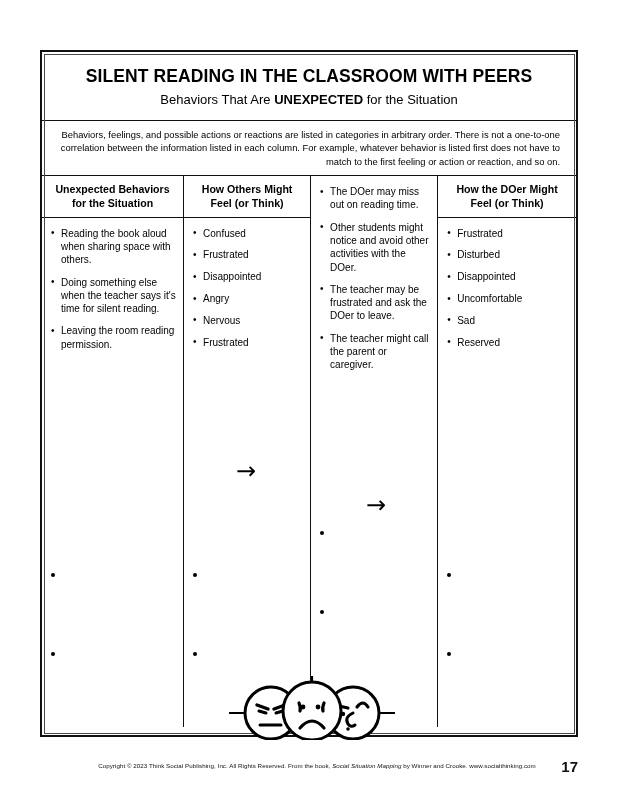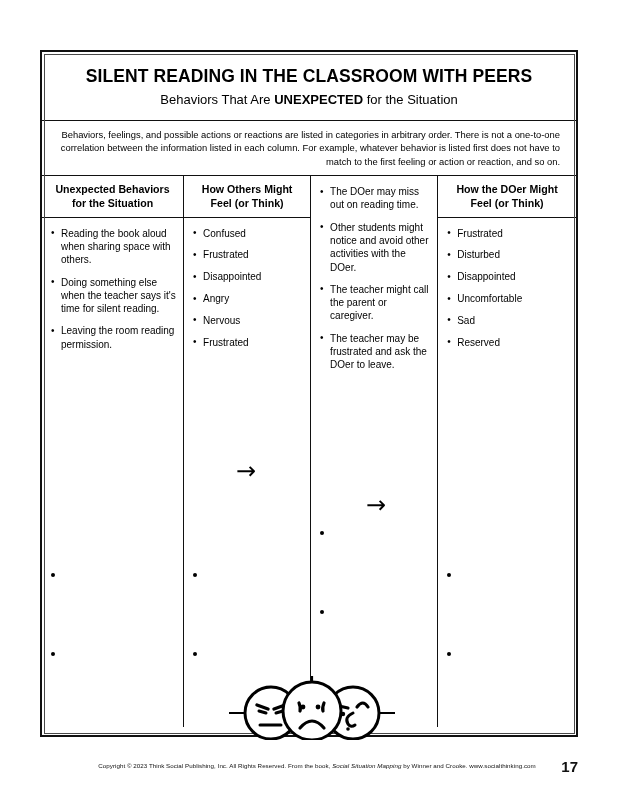--- a/index.html
+++ b/index.html
@@ -255,22 +255,22 @@
           <div class="empty-bullet row-a"></div>
           <div class="empty-bullet row-b"></div>
         </div>
       </div>
 
       <div class="table-column col-2">
         <div class="column-body">
           <ul class="bullet-list">
             <li class="bullet-item">The DOer may miss out on reading time.</li>
             <li class="bullet-item">Other students might notice and avoid other activities with the DOer.</li>
+            <li class="bullet-item">The teacher may be frustrated and ask the DOer to leave.</li>
             <li class="bullet-item">The teacher might call the parent or caregiver.</li>
-            <li class="bullet-item">The teacher may be frustrated and ask the DOer to leave.</li>
           </ul>
           <div class="empty-bullet row-a"></div>
           <div class="empty-bullet row-b"></div>
         </div>
       </div>
 
       <div class="table-column col-3">
         <div class="column-header">
           <span>How the DOer Might</span><br>
           <span>Feel (or Think)</span>

